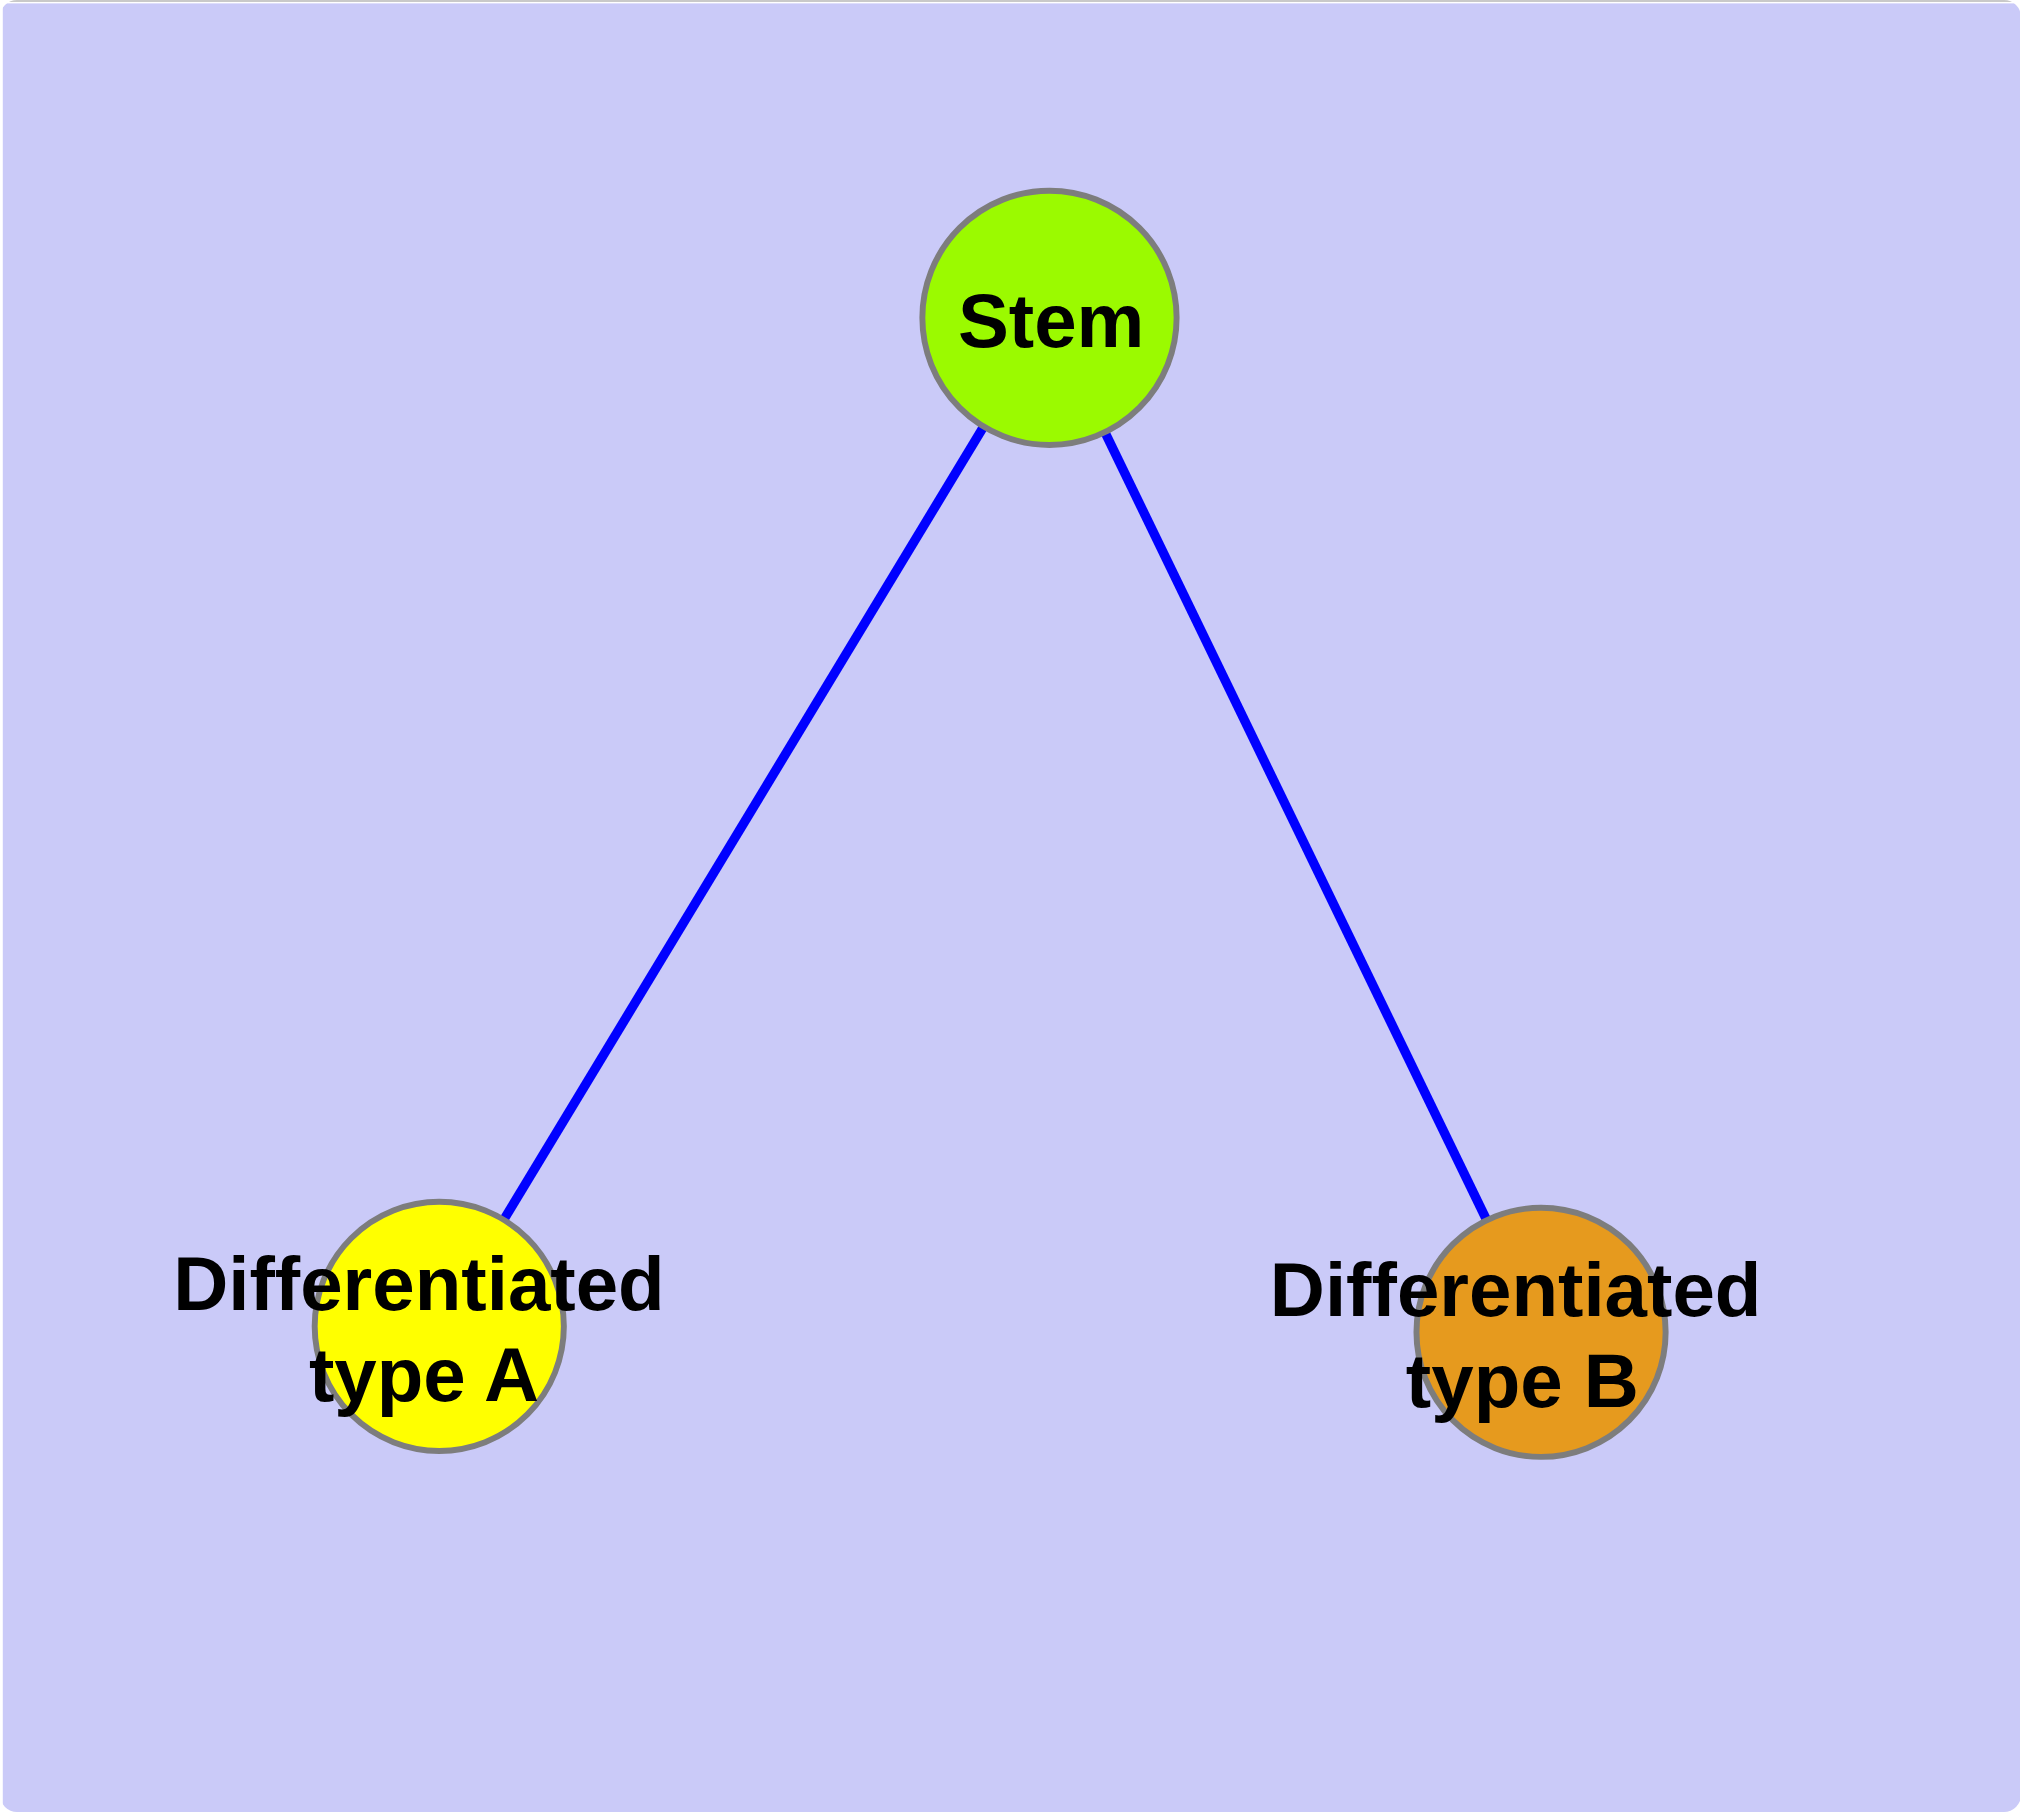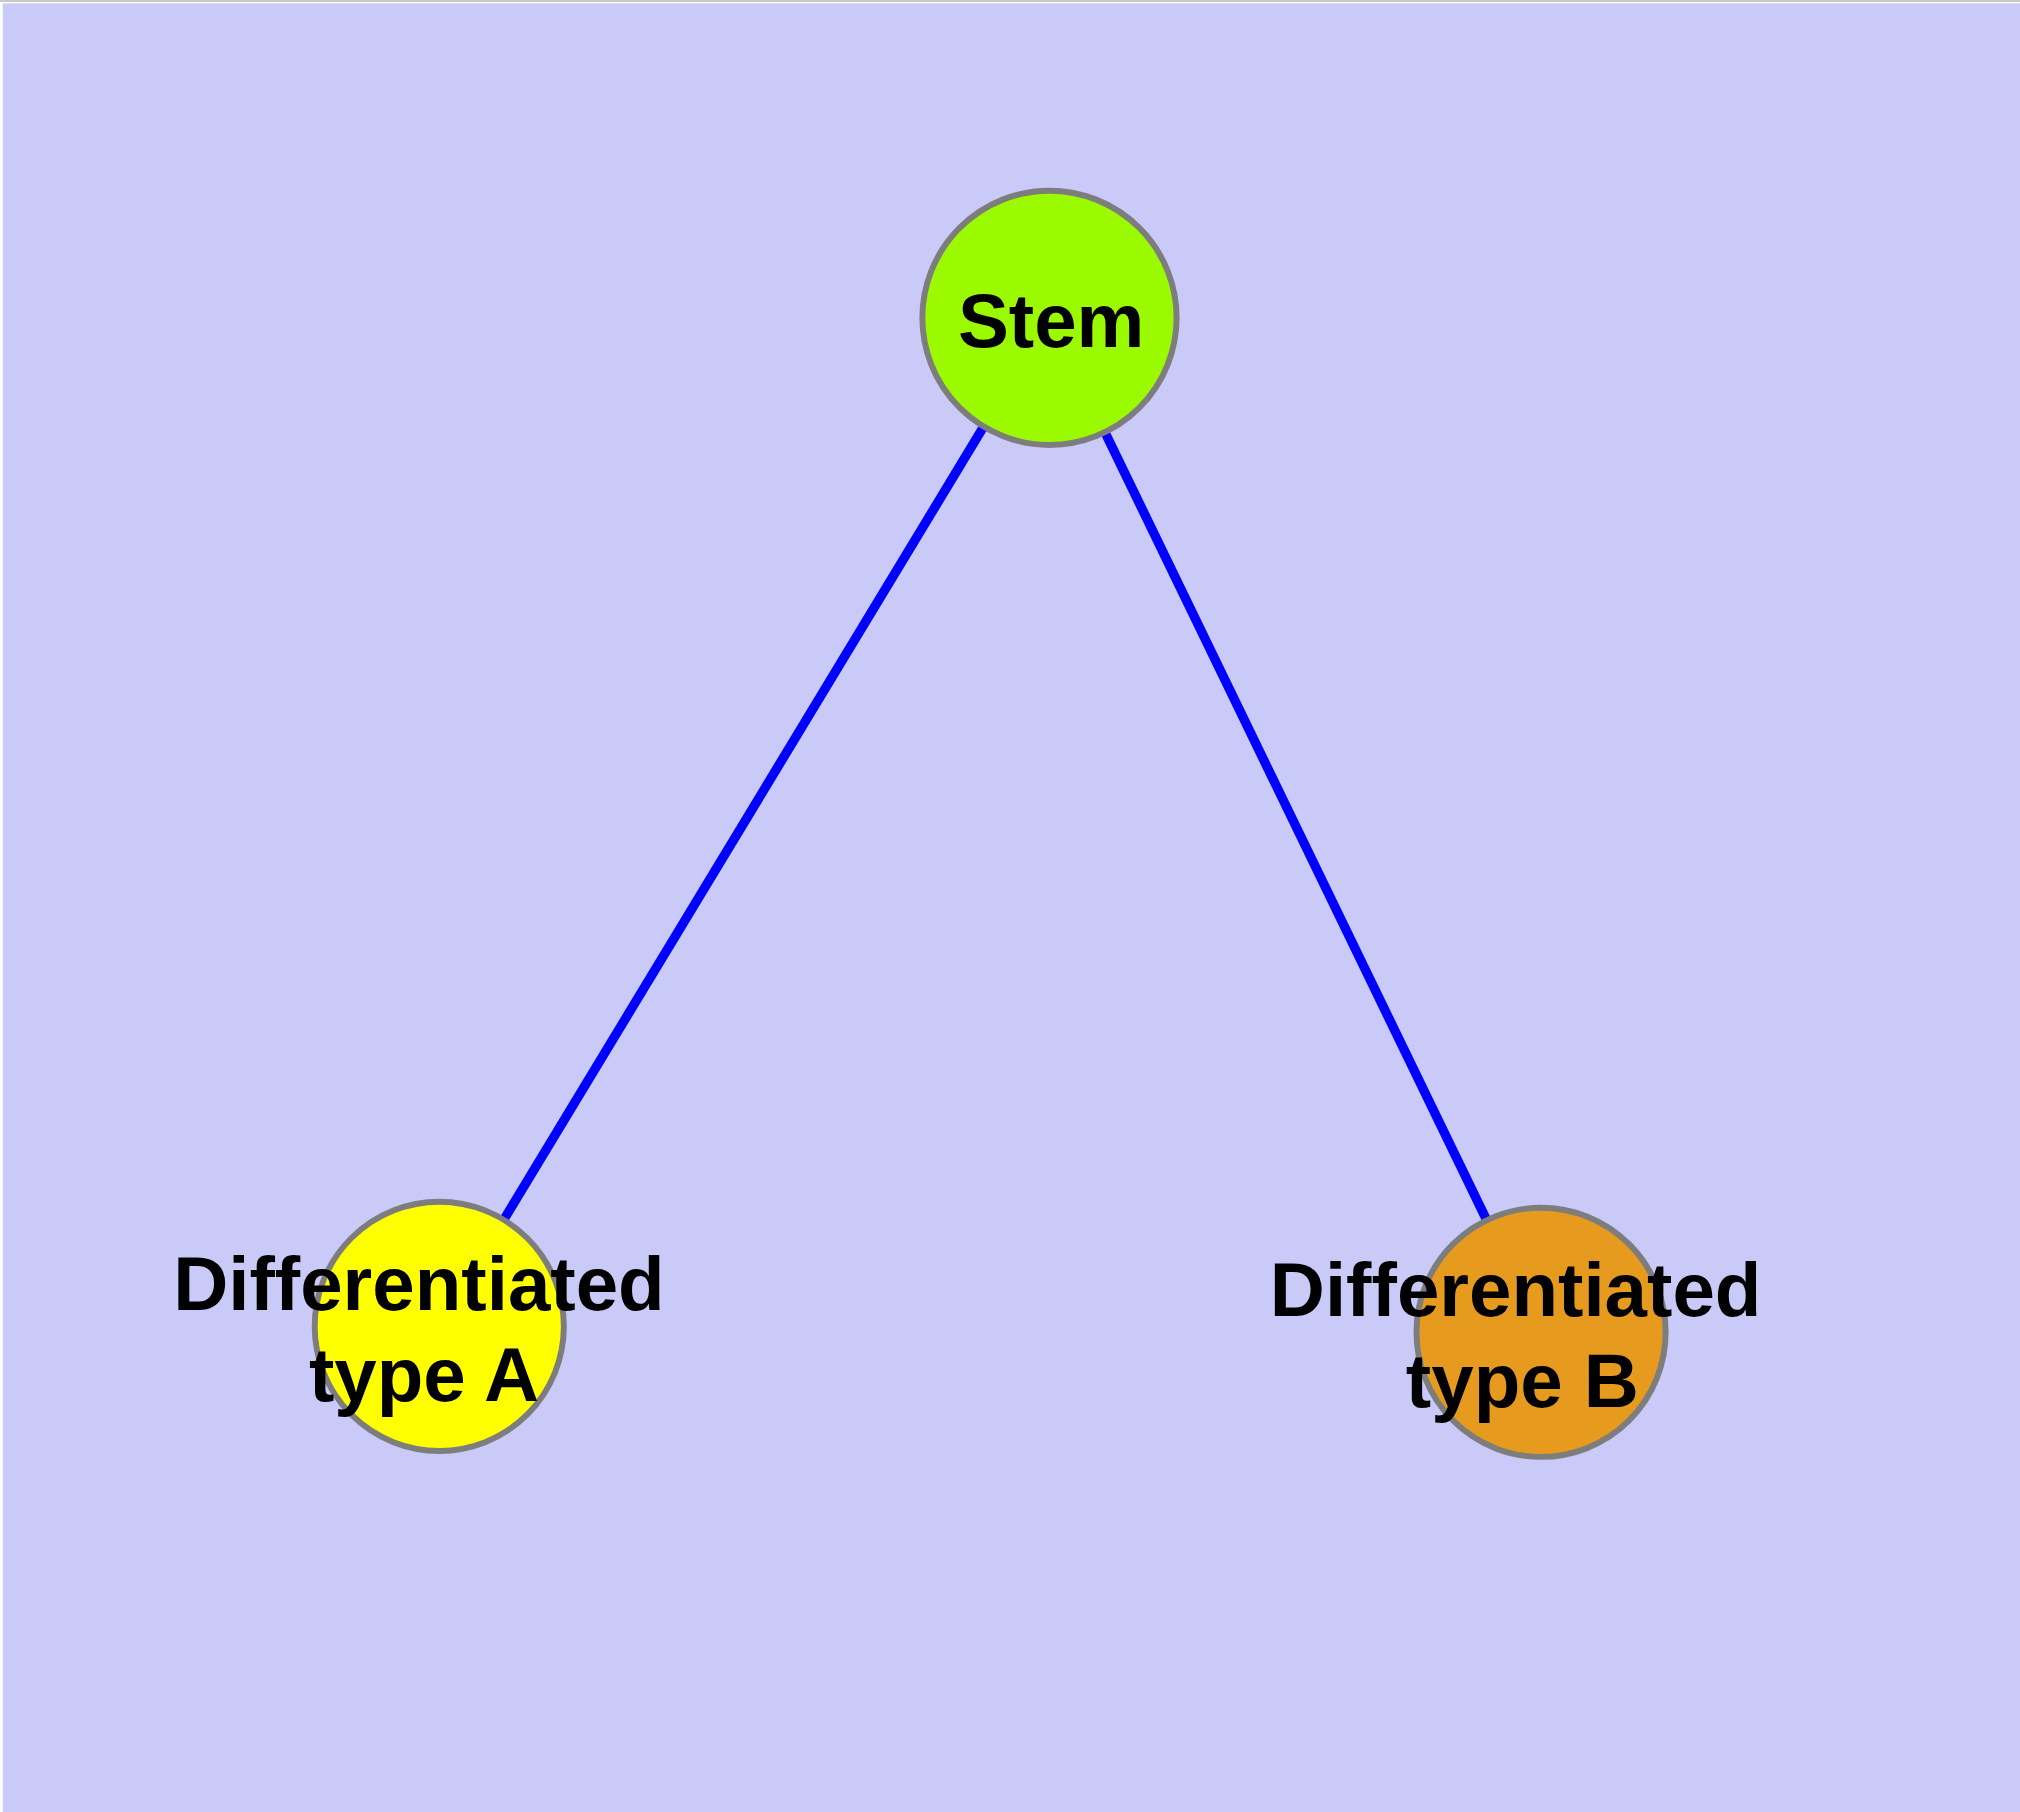--- a/index.html
+++ b/index.html
@@ -3,20 +3,21 @@
 <meta charset="utf-8">
 <title>Diagram</title>
 <style>
   html, body { margin: 0; padding: 0; background: #ffffff; }
   .stage {
     position: relative;
     width: 2021px;
     height: 1812px;
     background: #ffffff;
     overflow: hidden;
+    border-radius: 17px;
   }
   .top-hairline {
     position: absolute;
     top: 0; left: 0;
     width: 100%; height: 1.7px;
     background: #c9c9c9;
   }
   svg.diagram {
     position: absolute;
     top: 0; left: 0;

